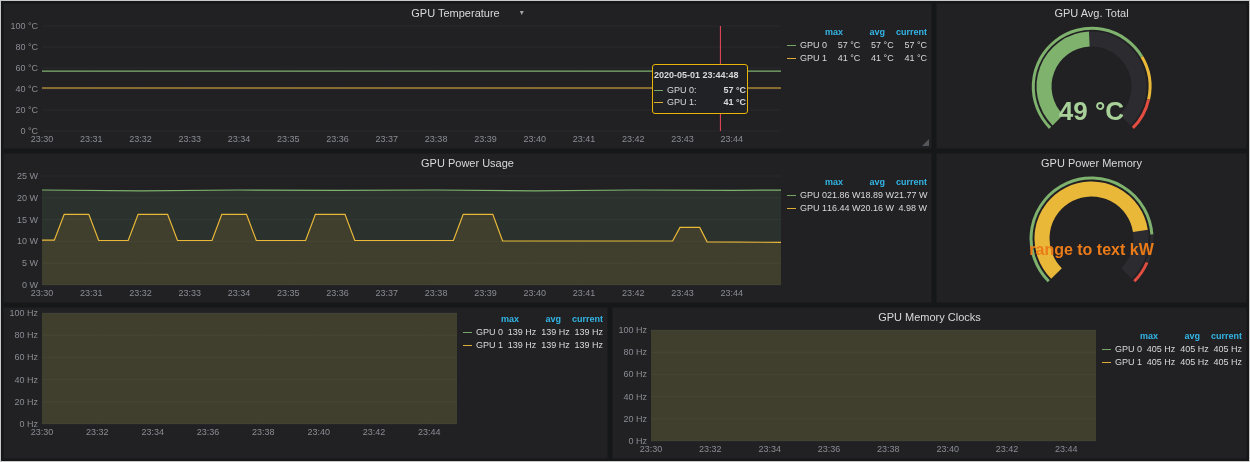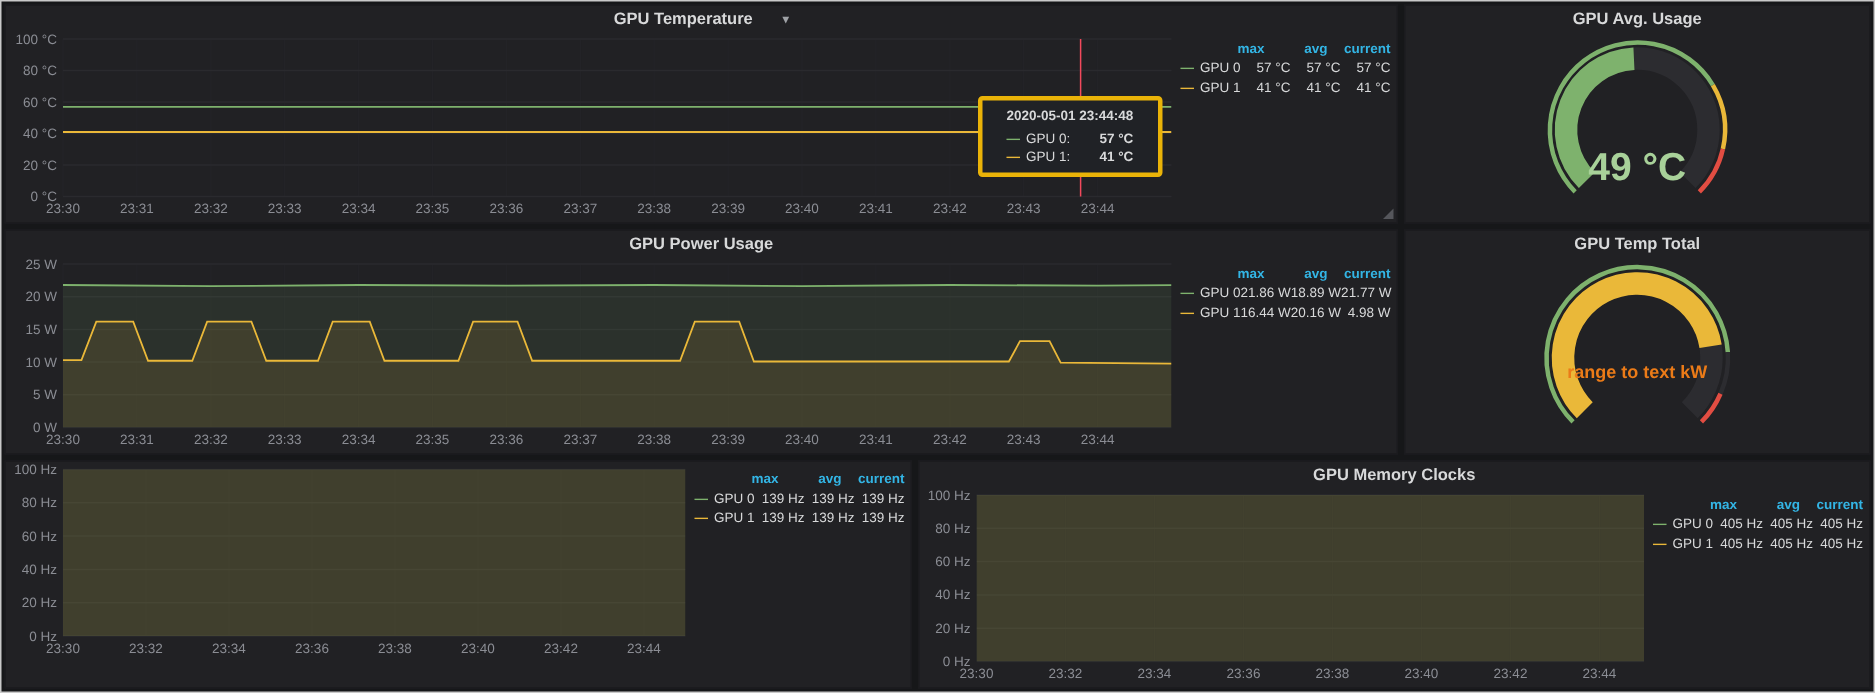--- a/index.html
+++ b/index.html
@@ -3,35 +3,35 @@
 <meta charset="utf-8">
 <style>
   html,body{margin:0;padding:0}
   *{box-sizing:border-box}
   body{font-family:"Liberation Sans",sans-serif;background:#ffffff}
   .frame{width:1250px;height:462px;border:1px solid #c9c9c9;background:#161719;
          display:flex;flex-direction:column;gap:4px;padding:2px;overflow:hidden}
   .row{display:flex;gap:4px}
   .panel{background:#212124;position:relative;display:flex;flex-direction:column;border:1px solid #1b1b1e}
   .panel-title{height:17px;display:flex;align-items:center;justify-content:center;
-               font-size:11px;font-weight:700;color:#d8d9da;gap:20px;flex:none;cursor:pointer}
+               font-size:11px;font-weight:400;color:#d8d9da;gap:20px;flex:none;cursor:pointer}
   .caret{font-size:8px;color:#9fa2a6}
   .panel-body{flex:1;display:flex;padding:0 4px 2px 4px;min-height:0}
   .chart{flex:1;position:relative;min-width:0}
   .legend{width:140px;padding-top:5px;font-size:9px;color:#d8d9da;flex:none}
   .legend-head,.legend-row{display:flex;align-items:center;height:13px;line-height:13px}
   .lg-name{flex:1;display:flex;gap:4px;align-items:center;white-space:nowrap;cursor:pointer}
   .lg-val{width:42px;text-align:right;white-space:nowrap}
   .lg-h{color:#33b5e5;font-weight:700;cursor:pointer}
   .lg-dash{font-weight:700}
   text.tick{font:9px "Liberation Sans",sans-serif;fill:#8b8d94}
   .gauge-wrap{flex:1;position:relative;min-height:0}
   .gauge-value{position:absolute;left:0;right:0;text-align:center;font-weight:700;white-space:nowrap}
-  .tooltip{position:absolute;background:#202226;border:3px solid #eab308;border-radius:3px;
-           padding:5px 16px;font-size:9px;color:#d8d9da;z-index:5;min-width:96px}
+  .tooltip{position:absolute;background:#202226;border:1px solid #eab308;border-radius:3px;
+           padding:5px 1px;font-size:9px;color:#d8d9da;z-index:5;min-width:96px}
   .tt-time{font-weight:700;margin-bottom:4px;white-space:nowrap}
   .tt-row{display:flex;gap:4px;align-items:center;height:12px;white-space:nowrap}
   .tt-val{font-weight:700;margin-left:auto;padding-left:8px}
   .resize-handle{position:absolute;right:2px;bottom:2px;width:0;height:0;
                  border-left:7px solid transparent;border-bottom:7px solid #55565b;cursor:nwse-resize}
 </style>
 </head>
 <body>
 
 <div class="frame">
@@ -128,21 +128,21 @@
         <div class="tt-row">
           <span class="lg-dash" style="color: rgb(234, 184, 57);">—</span>
           <span>GPU 1:</span>
           <span class="tt-val">41 °C</span>
         </div>
       </div>
       <div class="resize-handle"></div>
     </div>
     <div class="panel" style="width:312px">
       <div class="panel-title">
-        <span>GPU Avg. Usage</span>
+        <span>GPU Avg. Total</span>
       </div>
       <div class="gauge-wrap">
         <div class="gauge-value" style="color: rgb(168, 209, 153); font-size: 26px; top: 75.2px;">49 °C</div>
       <svg width="309" height="127">
             <path d="M120.9 99.1 A47.5 47.5 0 1 1 188.1 99.1" stroke="#2c2c30" stroke-width="15" fill="none"></path>
             <path d="M120.9 99.1 A47.5 47.5 0 0 1 152.3 18.1" stroke="#7EB26D" stroke-width="15" fill="none"></path>
             <path d="M113.1 106.9 A58.5 58.5 0 1 1 204.9 35.7" stroke="#7EB26D" stroke-width="3" fill="none"></path>
             <path d="M204.9 35.7 A58.5 58.5 0 0 1 211.6 78.3" stroke="#EAB839" stroke-width="3" fill="none"></path>
             <path d="M211.6 78.3 A58.5 58.5 0 0 1 195.9 106.9" stroke="#E24D42" stroke-width="3" fill="none"></path>
           </svg></div>
@@ -227,24 +227,24 @@
               <span class="lg-name"><span class="lg-dash" style="color: rgb(234, 184, 57);">—</span>GPU 1</span>
               <span class="lg-val">16.44 W</span>
               <span class="lg-val">20.16 W</span>
               <span class="lg-val">4.98 W</span>
             </div>
           </div>
       </div>
     </div>
     <div class="panel" style="width:312px">
       <div class="panel-title">
-        <span>GPU Temp Total</span>
+        <span>GPU Power Memory</span>
       </div>
       <div class="gauge-wrap">
-        <div class="gauge-value" style="color: rgb(235, 123, 24); font-size: 12px; top: 70.35px;">range to text kW</div>
+        <div class="gauge-value" style="color: rgb(235, 123, 24); font-size: 16px; top: 70.35px;">range to text kW</div>
       <svg width="309" height="131">
             <path d="M119.5 102.5 A49.5 49.5 0 1 1 189.5 102.5" stroke="#2c2c30" stroke-width="15" fill="none"></path>
             <path d="M119.5 102.5 A49.5 49.5 0 1 1 203.4 59.8" stroke="#EAB839" stroke-width="15" fill="none"></path>
             <path d="M111.7 110.3 A60.5 60.5 0 1 1 214.9 63.7" stroke="#7EB26D" stroke-width="3" fill="none"></path>
             <path d="M214.9 63.7 A60.5 60.5 0 0 1 210.0 91.5" stroke="#2c2c30" stroke-width="3" fill="none"></path>
             <path d="M210.0 91.5 A60.5 60.5 0 0 1 197.3 110.3" stroke="#E24D42" stroke-width="3" fill="none"></path>
           </svg></div>
     </div>
   </div>
 

